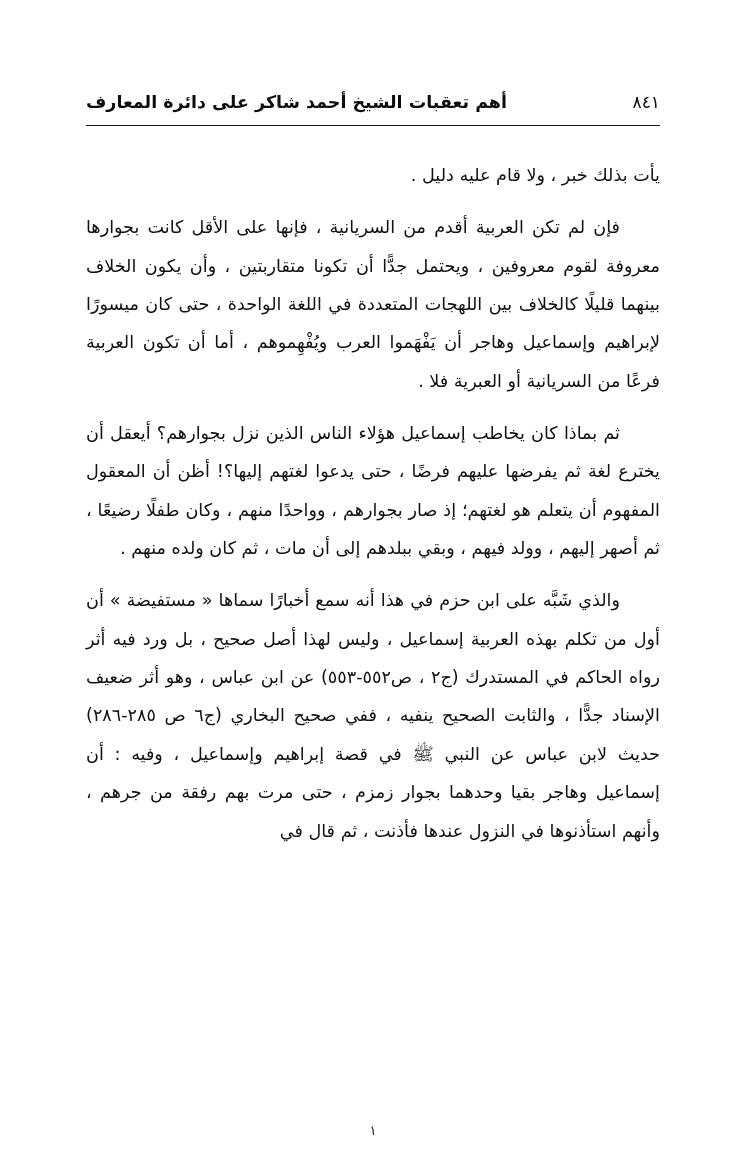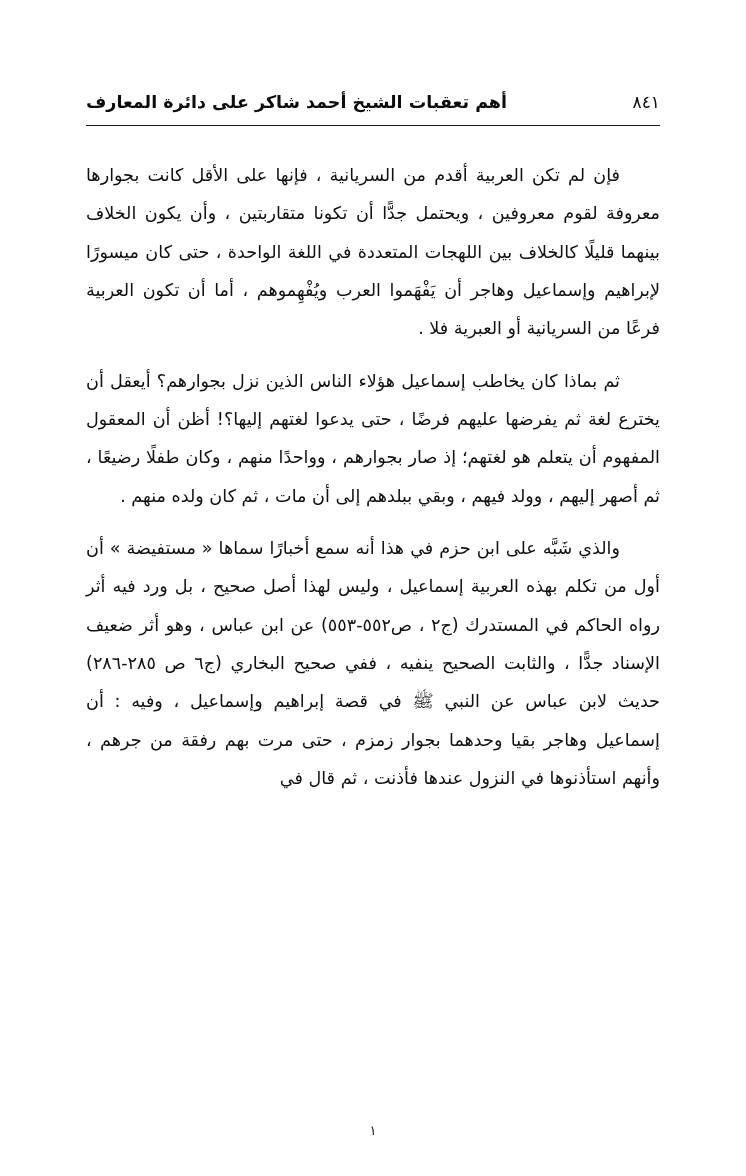--- a/index.html
+++ b/index.html
@@ -84,20 +84,21 @@
 
 <div class="page">
 
   <div class="header-row">
     <div class="header-title">أهم تعقبات الشيخ أحمد شاكر على دائرة المعارف</div>
     <div class="page-number">٨٤١</div>
   </div>
   <div class="header-rule"></div>
 
   <div class="body-text">
+    <p>يأت بذلك خبر ، ولا قام عليه دليل .</p>
     <p class="indent">فإن لم تكن العربية أقدم من السريانية ، فإنها على الأقل كانت بجوارها معروفة لقوم معروفين ، ويحتمل جدًّا أن تكونا متقاربتين ، وأن يكون الخلاف بينهما قليلًا كالخلاف بين اللهجات المتعددة في اللغة الواحدة ، حتى كان ميسورًا لإبراهيم وإسماعيل وهاجر أن يَفْهَموا العرب ويُفْهِموهم ، أما أن تكون العربية فرعًا من السريانية أو العبرية فلا .</p>
     <p class="indent">ثم بماذا كان يخاطب إسماعيل هؤلاء الناس الذين نزل بجوارهم؟ أيعقل أن يخترع لغة ثم يفرضها عليهم فرضًا ، حتى يدعوا لغتهم إليها؟! أظن أن المعقول المفهوم أن يتعلم هو لغتهم؛ إذ صار بجوارهم ، وواحدًا منهم ، وكان طفلًا رضيعًا ، ثم أصهر إليهم ، وولد فيهم ، وبقي ببلدهم إلى أن مات ، ثم كان ولده منهم .</p>
     <p class="indent">والذي شَبَّه على ابن حزم في هذا أنه سمع أخبارًا سماها « مستفيضة » أن أول من تكلم بهذه العربية إسماعيل ، وليس لهذا أصل صحيح ، بل ورد فيه أثر رواه الحاكم في المستدرك (ج٢ ، ص٥٥٢-٥٥٣) عن ابن عباس ، وهو أثر ضعيف الإسناد جدًّا ، والثابت الصحيح ينفيه ، ففي صحيح البخاري (ج٦ ص ٢٨٥-٢٨٦) حديث لابن عباس عن النبي ﷺ في قصة إبراهيم وإسماعيل ، وفيه : أن إسماعيل وهاجر بقيا وحدهما بجوار زمزم ، حتى مرت بهم رفقة من جرهم ، وأنهم استأذنوها في النزول عندها فأذنت ، ثم قال في</p>
   </div>
 
   <div class="footer-mark">١</div>
 
 </div>
 
 </body></html>

